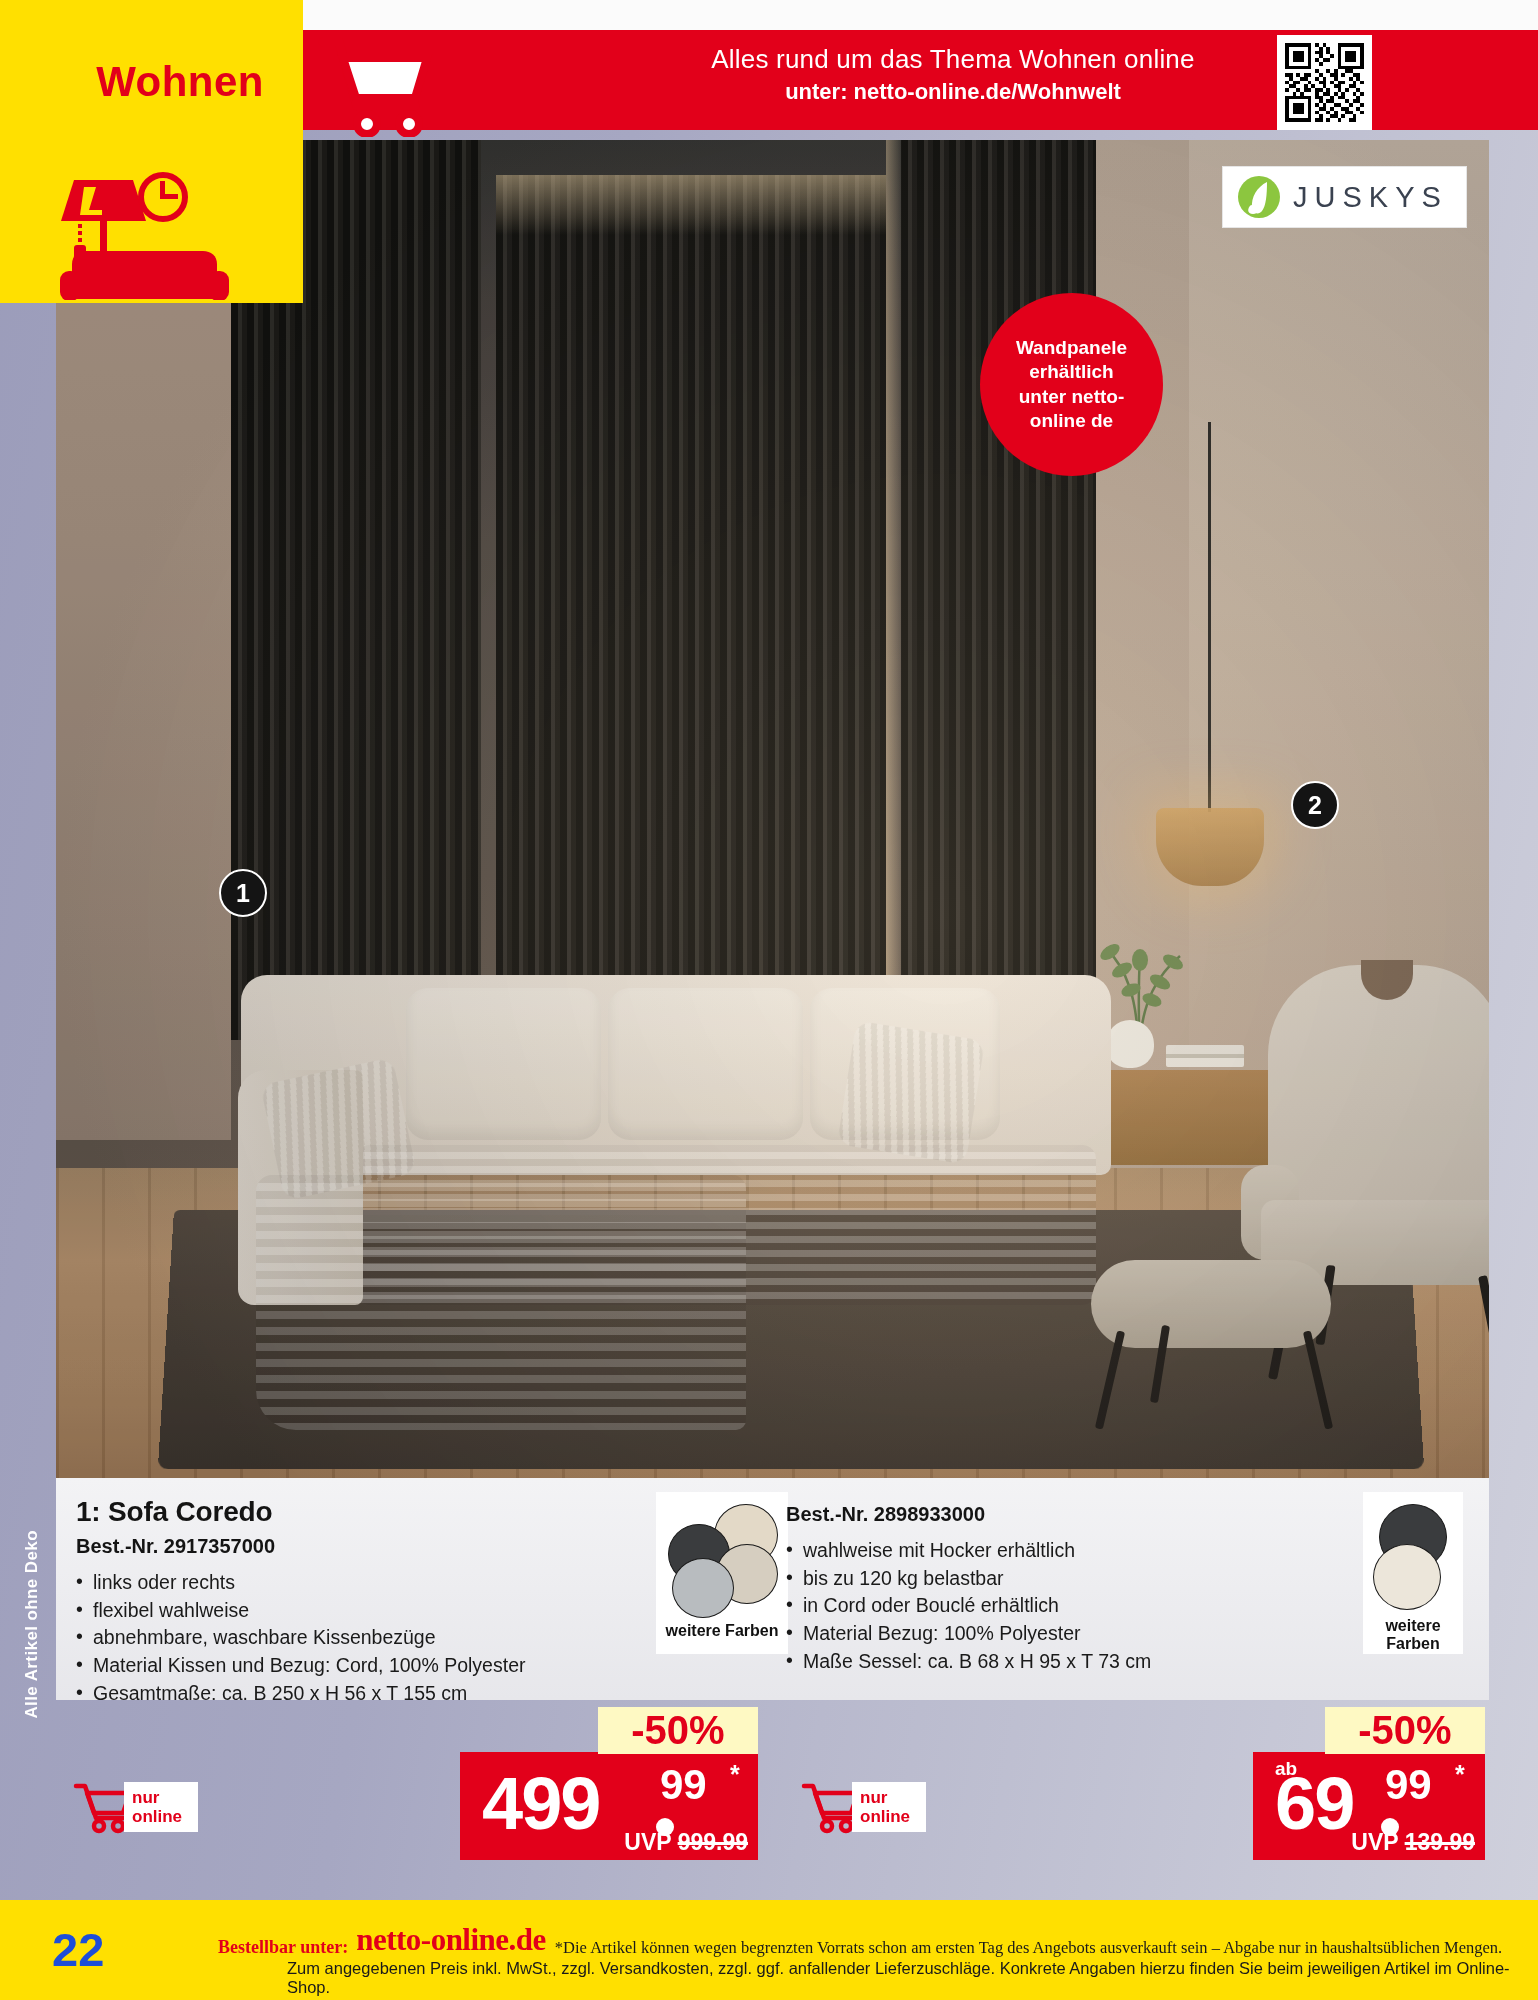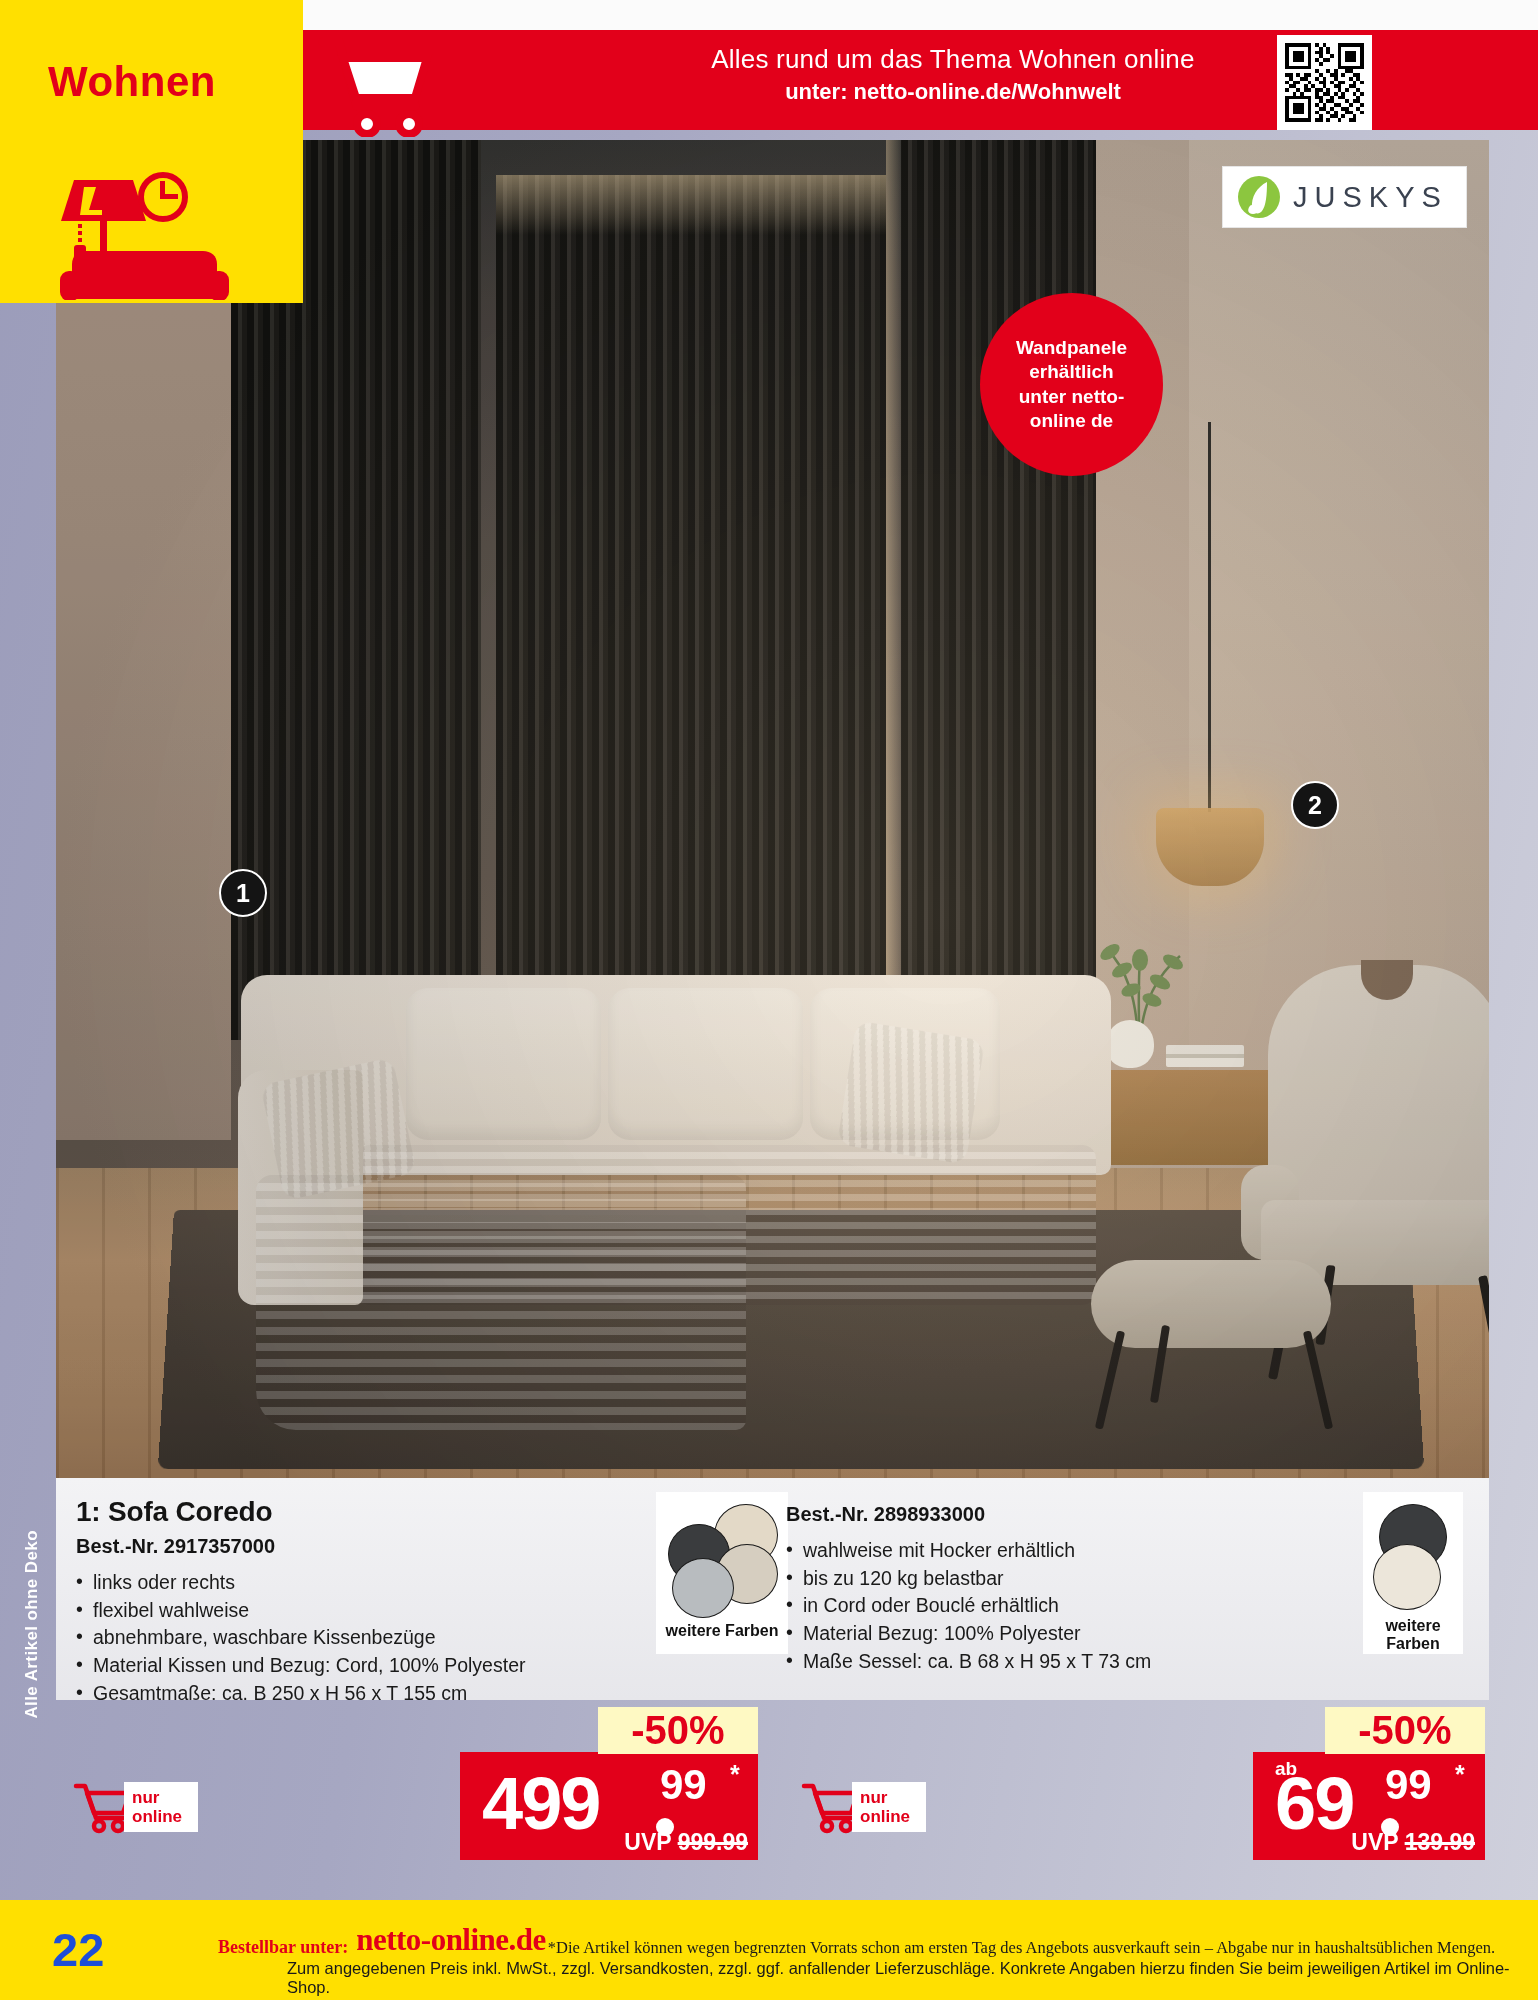--- a/index.html
+++ b/index.html
@@ -18,21 +18,21 @@
     background:linear-gradient(100deg,#9b9cba 0%, #a6a7c2 35%, #b8b9cd 60%, #cfd0dc 100%);
   }
   .white-top { position:absolute; left:303px; top:0; width:1235px; height:30px; background:#fbfbfb; }
 
   
   .wohnen-tab {
     position:absolute; left:0; top:0; width:303px; height:303px;
     background:#ffe000; z-index:40;
   }
   .wohnen-title {
-    position:absolute; left:0; top:58px; width:264px; text-align:center;
+    position:absolute; left:0; top:58px; width:264px; text-align:right;
     color:#e2001a; font-size:42px; font-weight:bold; letter-spacing:.5px;
   }
   .wohnen-icons { position:absolute; left:0; top:125px; width:303px; height:175px; }
 
   
   .banner {
     position:absolute; left:303px; top:30px; width:1235px; height:100px;
     background:#e2001a; z-index:30;
   }
   .banner-text {
@@ -297,21 +297,21 @@
   .footer {
     position:absolute; left:0; top:1900px; width:1538px; height:100px;
     background:#ffe000; z-index:25;
   }
   .pagenum {
     position:absolute; left:52px; top:22px; font-size:47px; font-weight:bold; color:#1d4ed8;
   }
   .foot-line1 { position:absolute; left:218px; top:22px; display:flex; align-items:flex-end;font-family:Liberation Serif, serif; }
   .foot-bestellbar { font-size:18px; font-weight:bold; color:#e2001a; }
   .foot-domain { font-size:31px; font-weight:bold; color:#e2001a; margin-left:8px; letter-spacing:-.5px; }
-  .foot-note1 { font-size:16.5px; color:#1a1a1a; margin-left:2px; }
+  .foot-note1 { font-size:16.5px; color:#1a1a1a; margin-left:9px; }
   .foot-line2 { position:absolute; left:287px; top:59px; font-size:16.5px; color:#1a1a1a; }
 </style>
 </head>
 <body>
 
 <div class="page">
 
   <div class="margin-bg"></div>
   <div class="white-top"></div>
 

